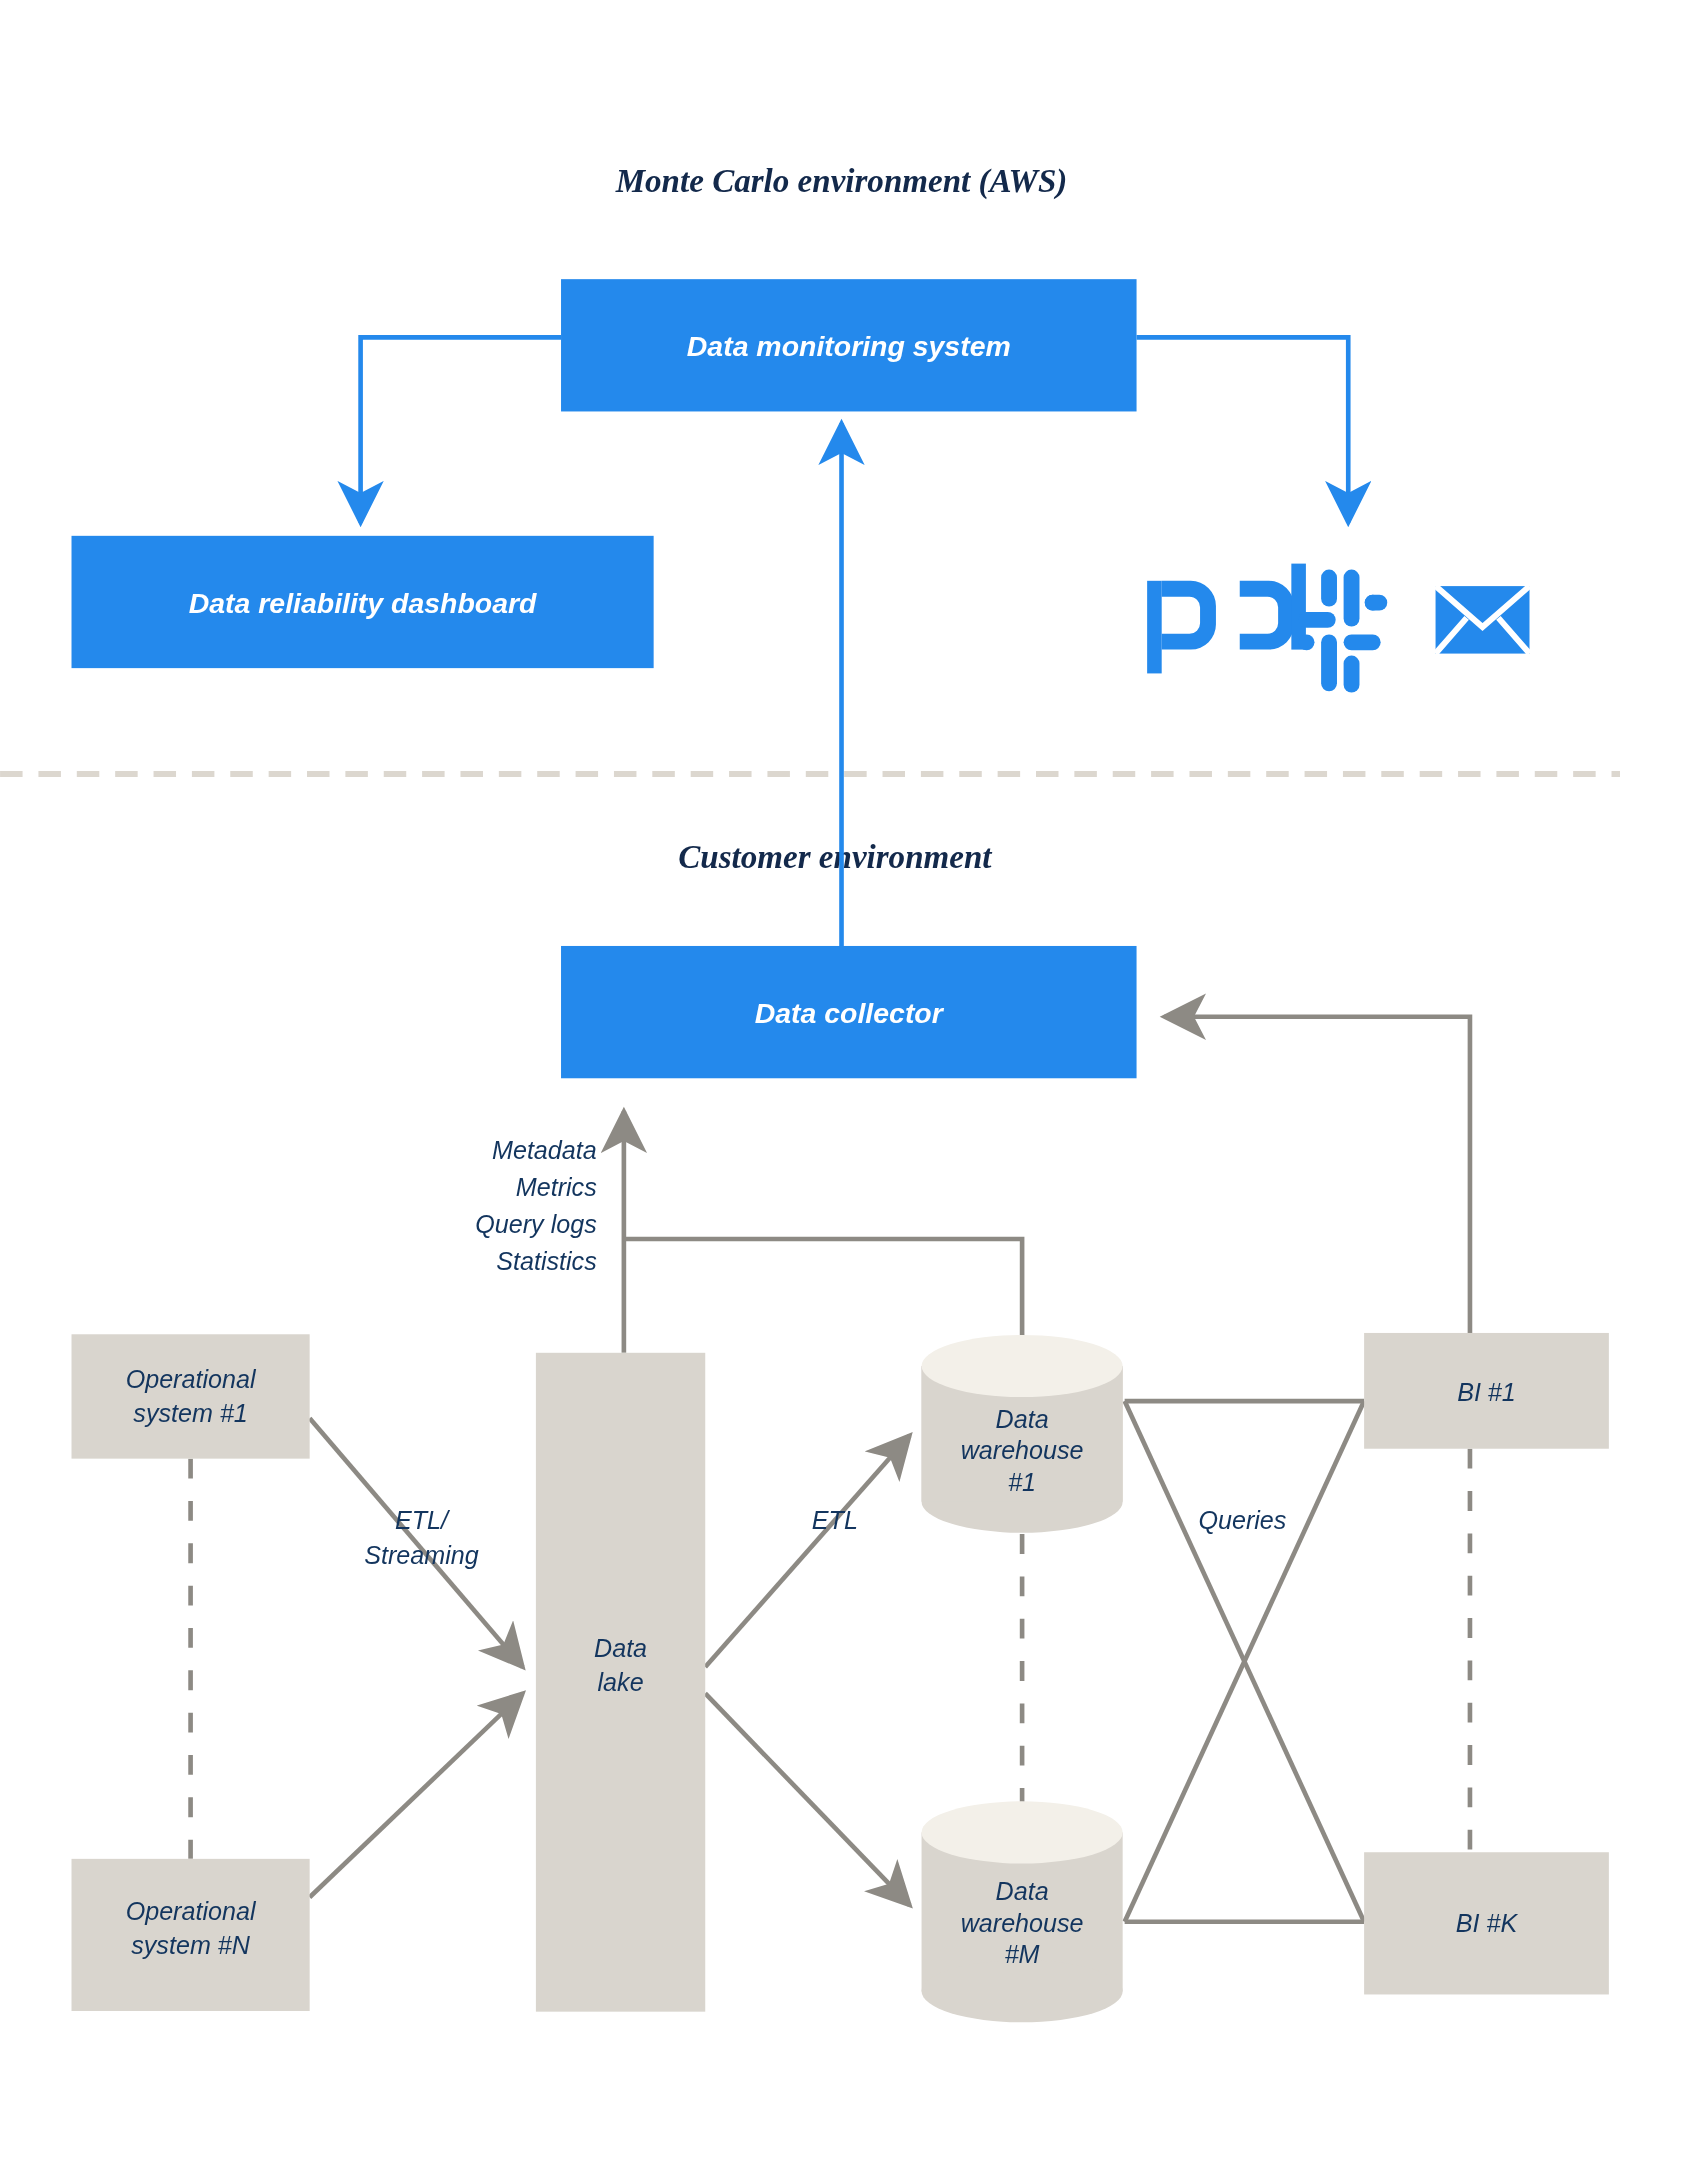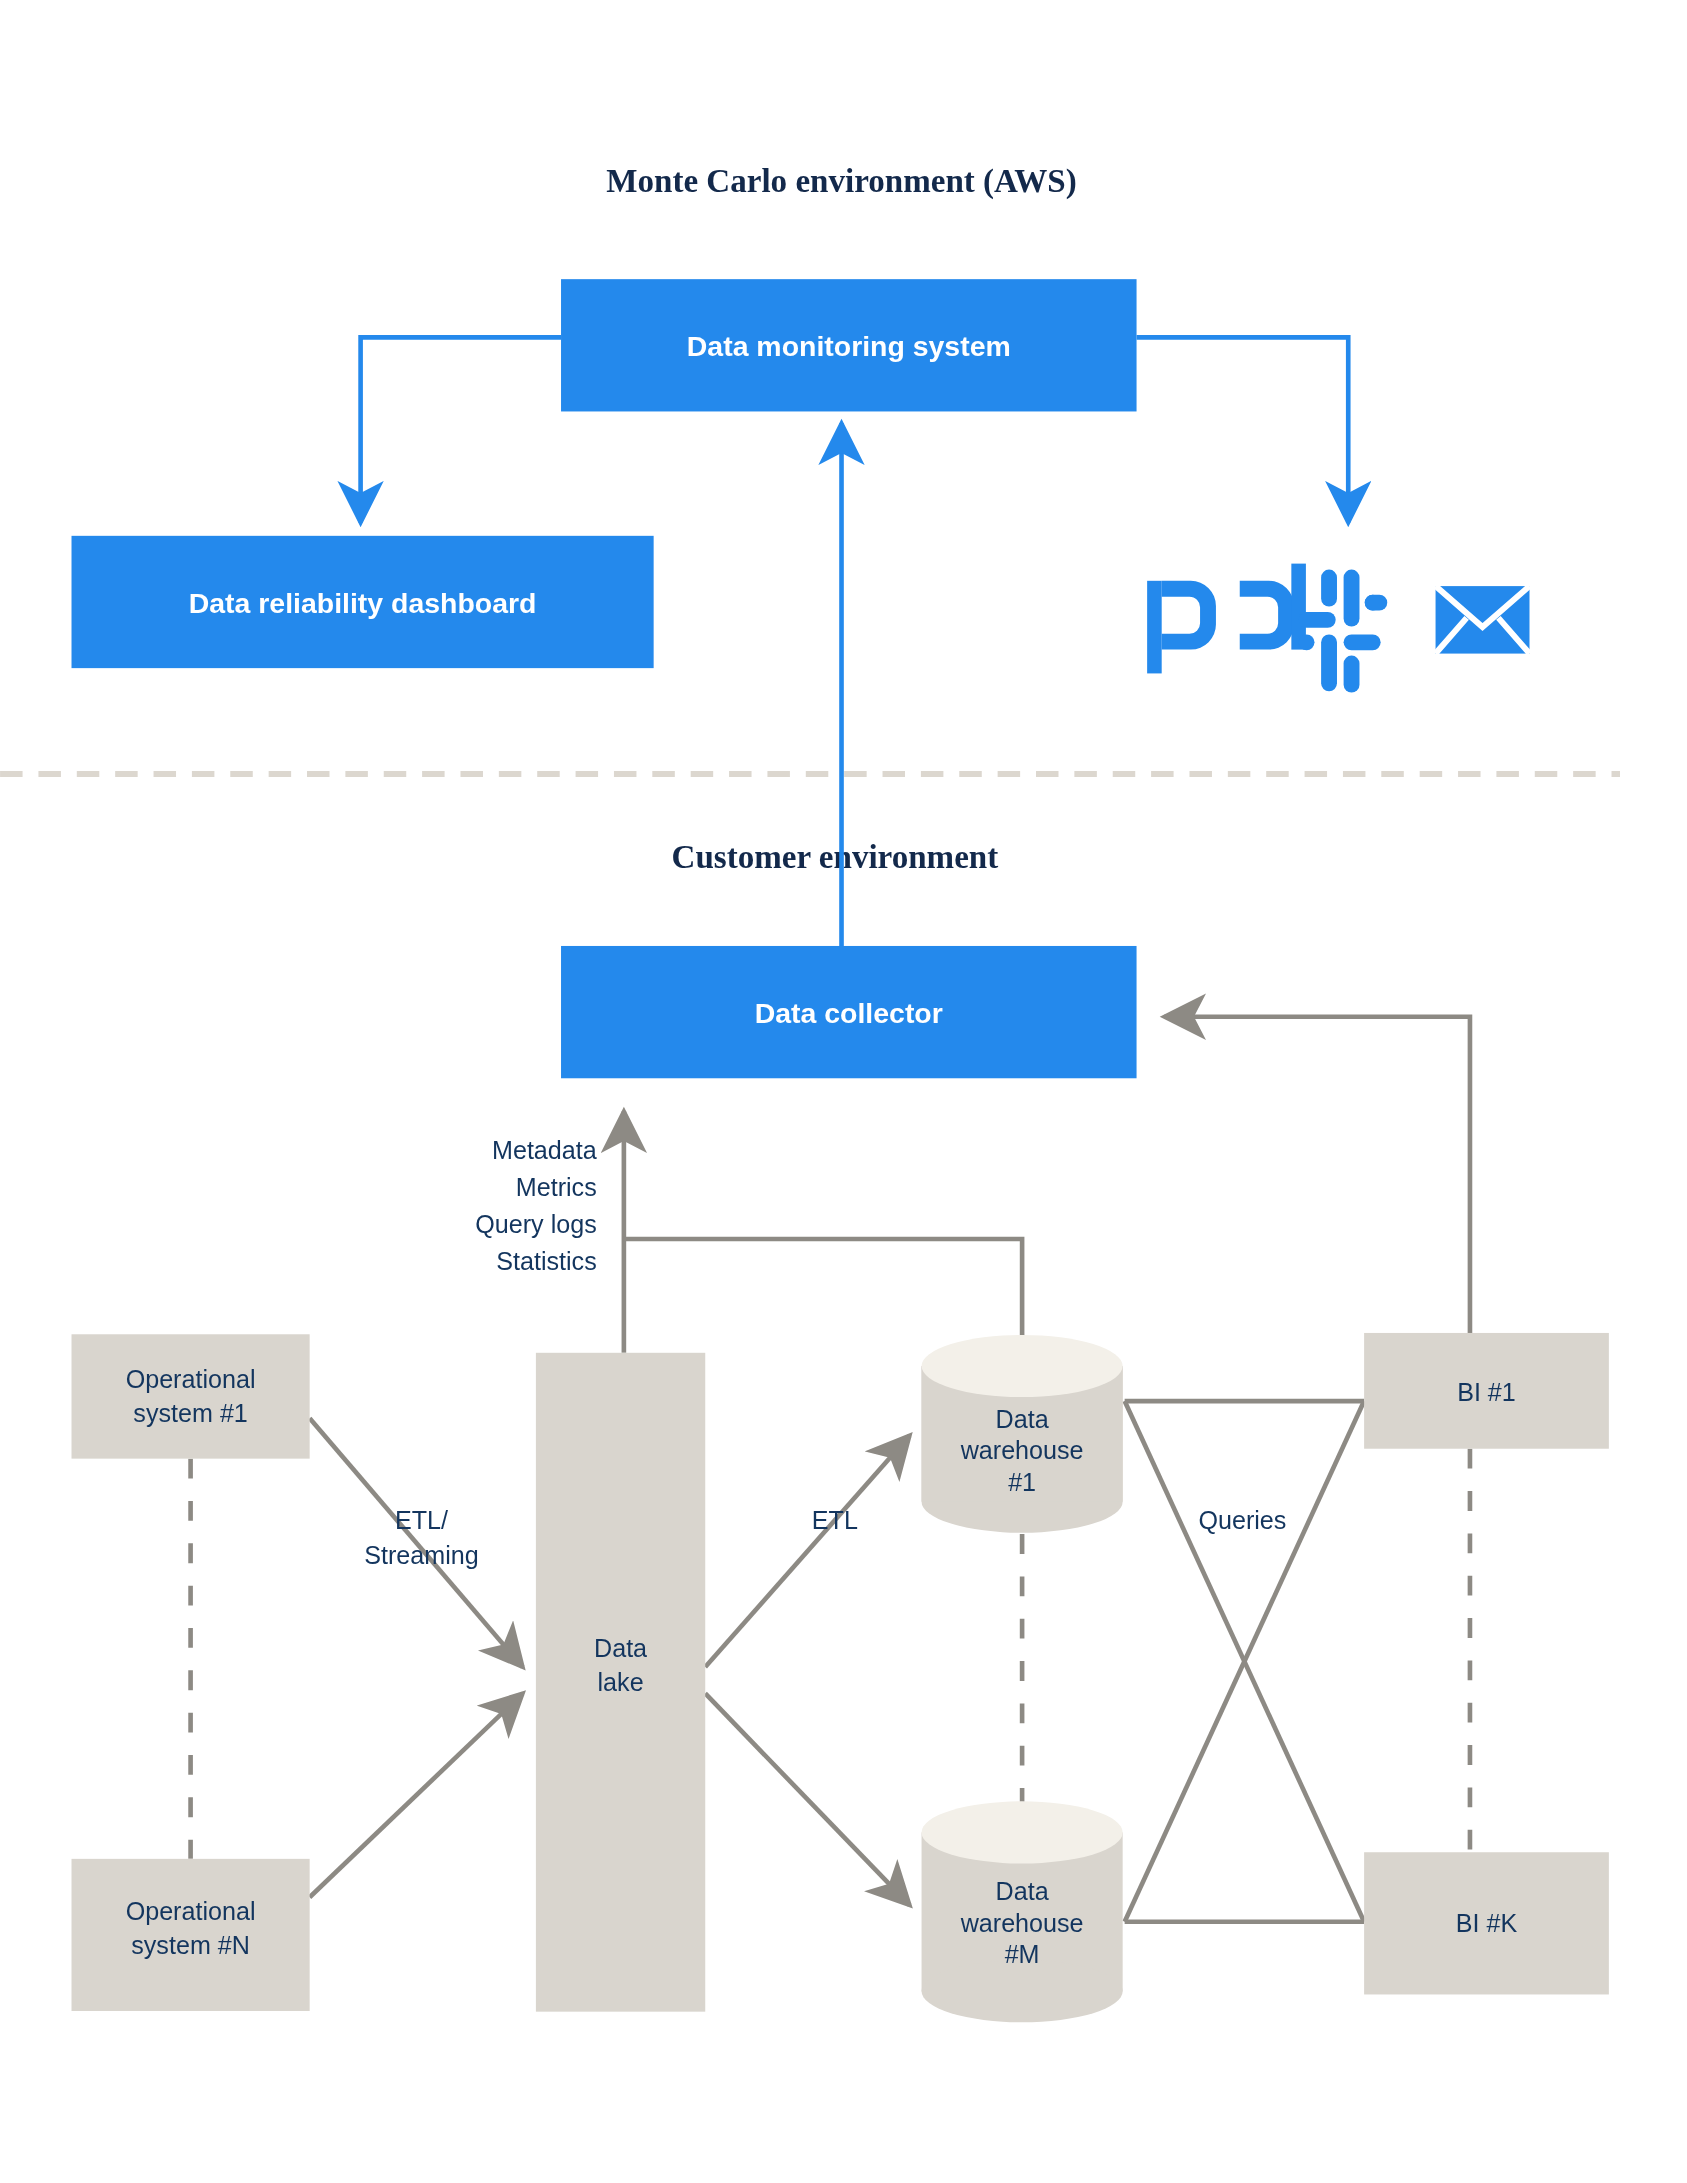--- a/index.html
+++ b/index.html
@@ -7,20 +7,21 @@
     padding: 0;
     background: #ffffff;
   }
   #page {
     position: relative;
     width: 1620px;
     height: 2183px;
     background: #ffffff;
     overflow: hidden;
     font-family: "Liberation Sans", sans-serif;
+    font-style: italic;
   }
   svg.diagram {
     position: absolute;
     inset: 0;
     width: 1687px;
     height: 2183px;
     display: block;
   }
   text { font-family: "Liberation Sans", sans-serif; }
   .section-title {

